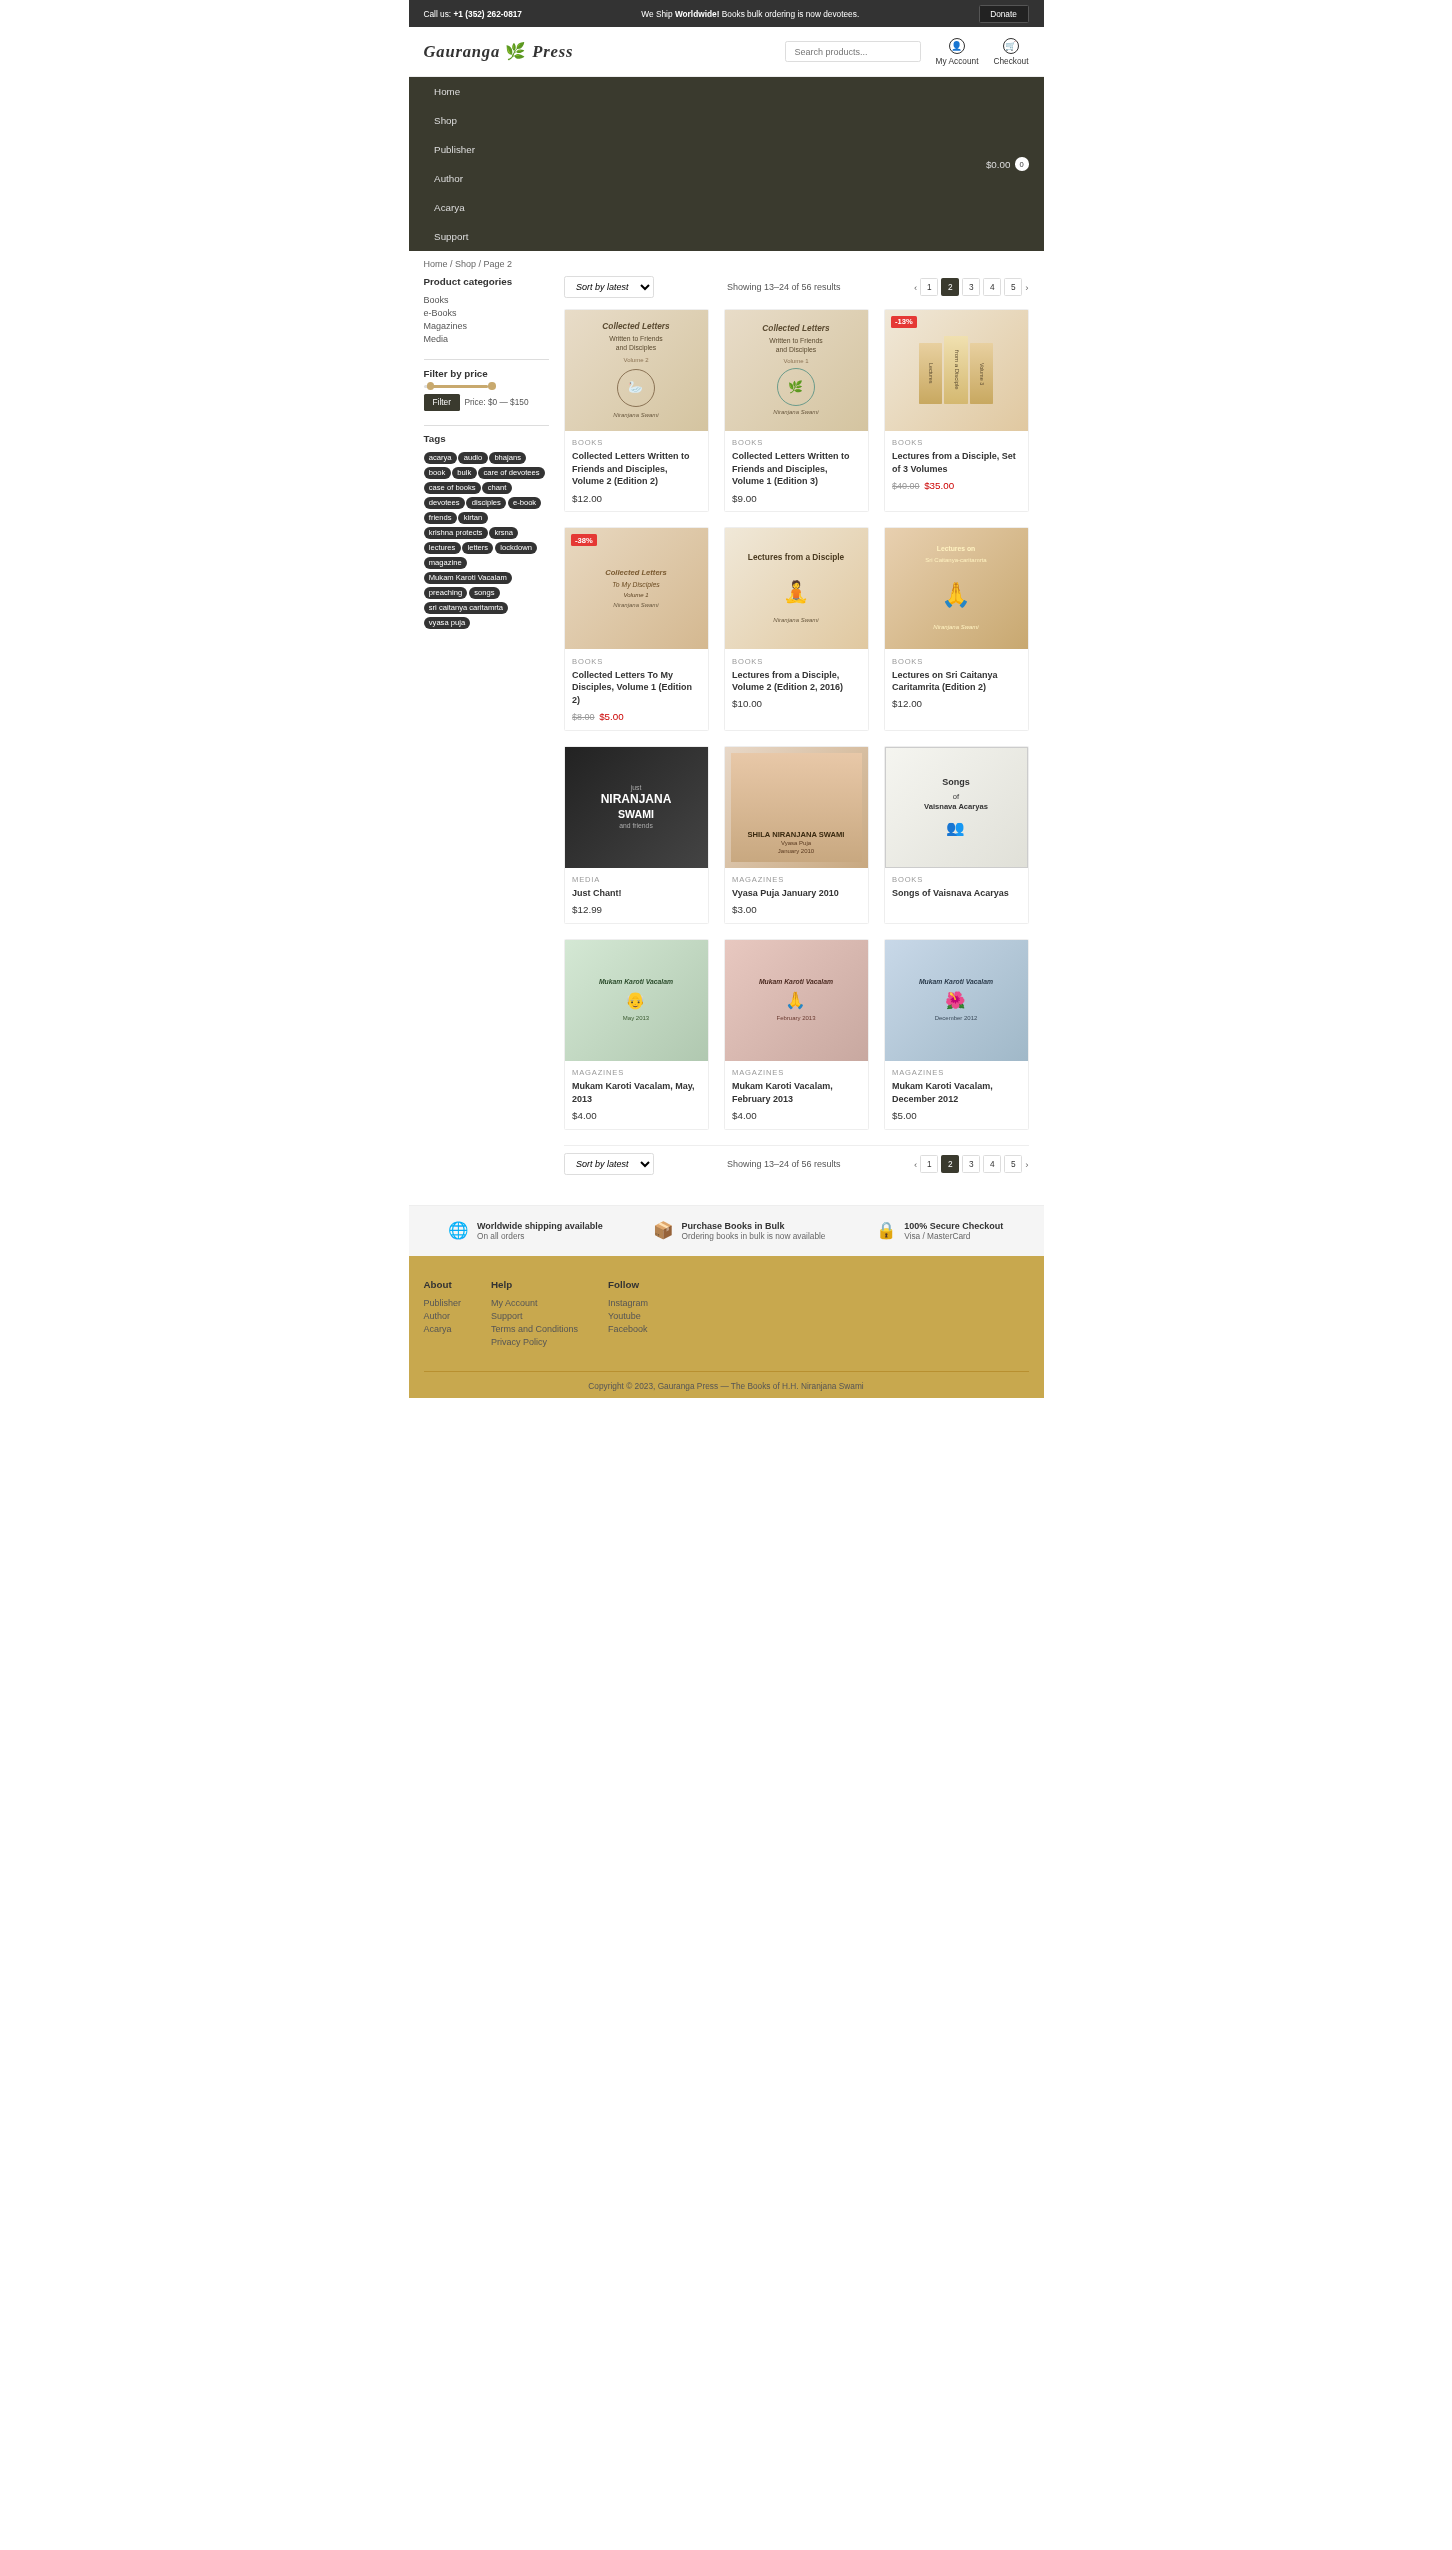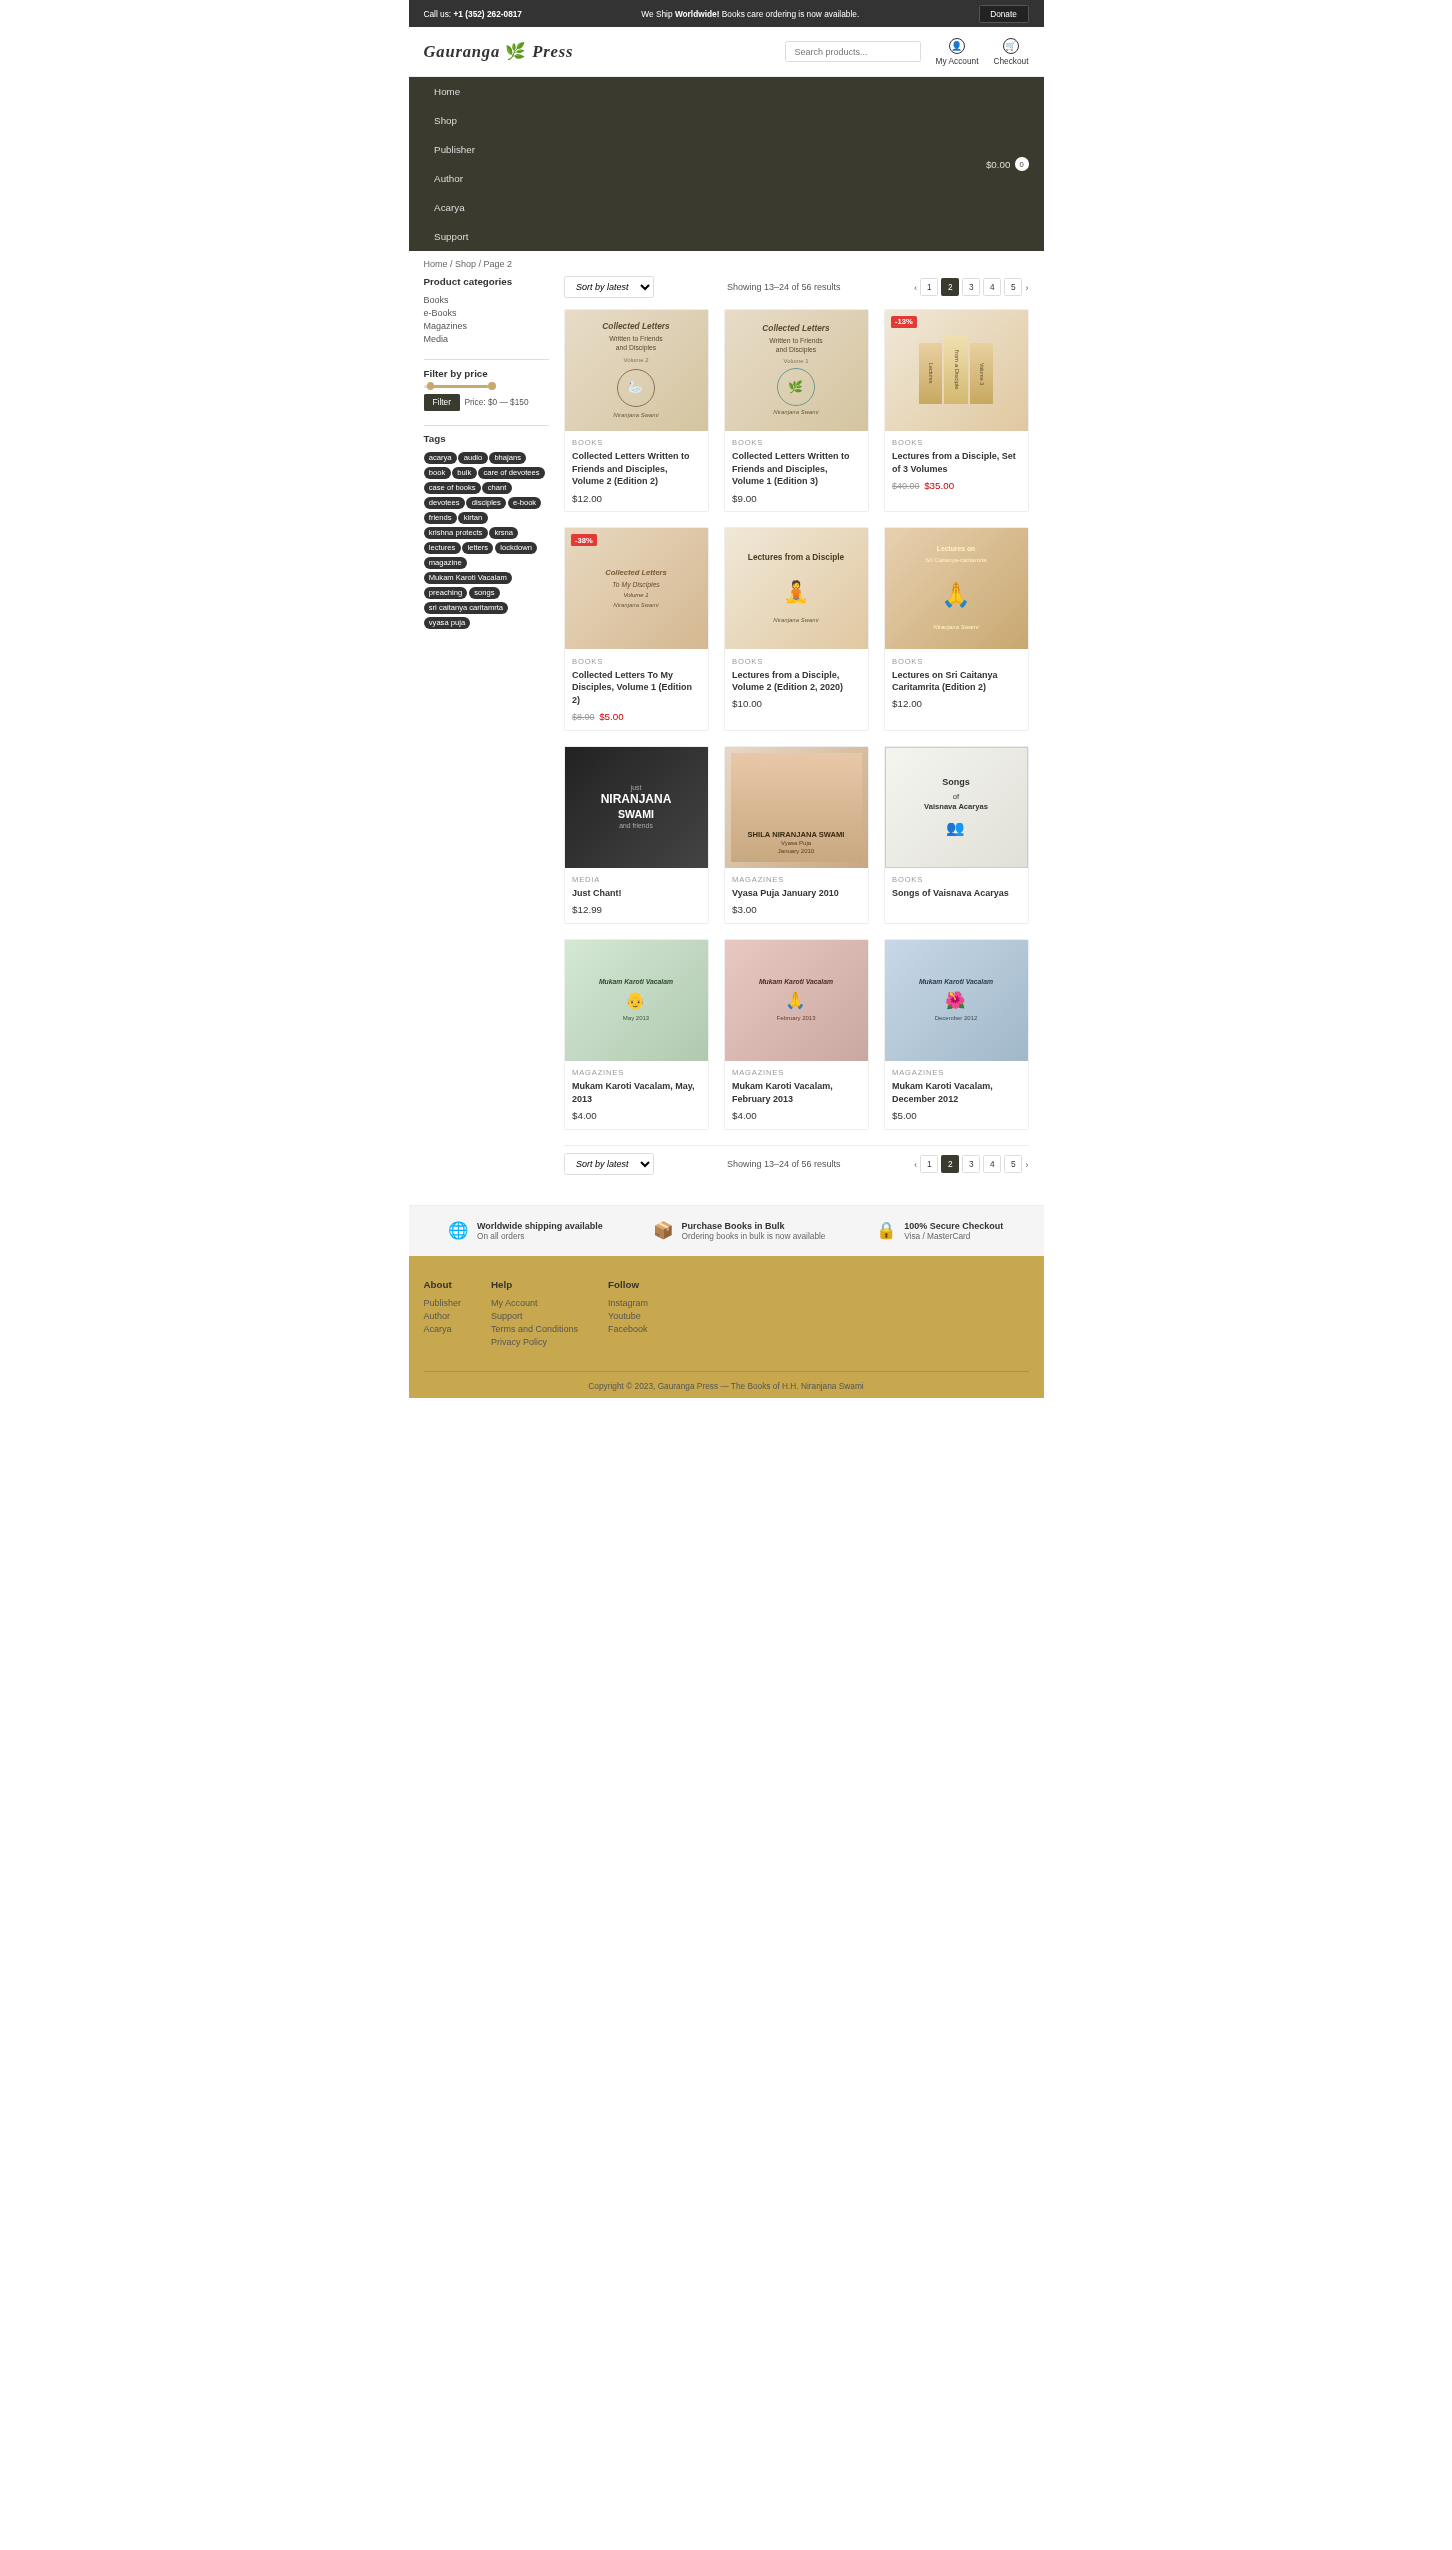--- a/index.html
+++ b/index.html
@@ -104,21 +104,21 @@
 <body>
 
 <div class="top-bar">
   <span>
     <span>Call us: </span>
     <strong>+1 (352) 262-0817</strong>
   </span>
   <span>
     <span>We Ship </span>
     <strong>Worldwide!</strong>
-    <span> Books care ordering is now available.</span>
+    <span> Books bulk ordering is now devotees.</span>
   </span>
   <button class="donate-btn">Donate</button>
 </div>
 
 <div class="header">
   <div class="logo">
     <span>
       <span style="font-style:italic; font-family:Georgia,serif;">Gauranga</span>
       <span style="color:#8b7355;"> 🌿 </span>
       <span style="font-style:italic; font-family:Georgia,serif;">Press</span>
@@ -280,21 +280,21 @@
 
       <div class="product-img">
         <div class="book-cover book-lectures-v2" style="flex-direction:column; font-size:6.8px; color:#5a4a30;">
         <div style="font-size:8.3px; font-weight:bold; margin-bottom:3px; color:#4a3a20;">Lectures from a Disciple</div>
         <div style="width:45px; height:45px; margin:3px auto; display:flex; align-items:center; justify-content:center; font-size:21px;">🧘</div>
         <div style="font-size:6px; font-style:italic; color:#6b5a40;">Niranjana Swami</div>
       </div>
       </div>
       <div class="product-info">
         <div class="product-category">BOOKS</div>
-        <div class="product-title">Lectures from a Disciple, Volume 2 (Edition 2, 2020)</div>
+        <div class="product-title">Lectures from a Disciple, Volume 2 (Edition 2, 2016)</div>
         <div class="product-price">$10.00</div>
       </div>
     </div>
         <div class="product-card">
 
       <div class="product-img">
         <div class="book-cover book-caitanya" style="flex-direction:column; font-size:6.8px; color:#fff;">
         <div style="font-size:6.8px; font-weight:bold; margin-bottom:3px; color:#fff2c0;">Lectures on</div>
         <div style="font-size:6px; color:#fff2c0;">Sri Caitanya-caritamrta</div>
         <div style="width:42px; height:53px; margin:3px auto; display:flex; align-items:center; justify-content:center; font-size:24px;">🙏</div>

